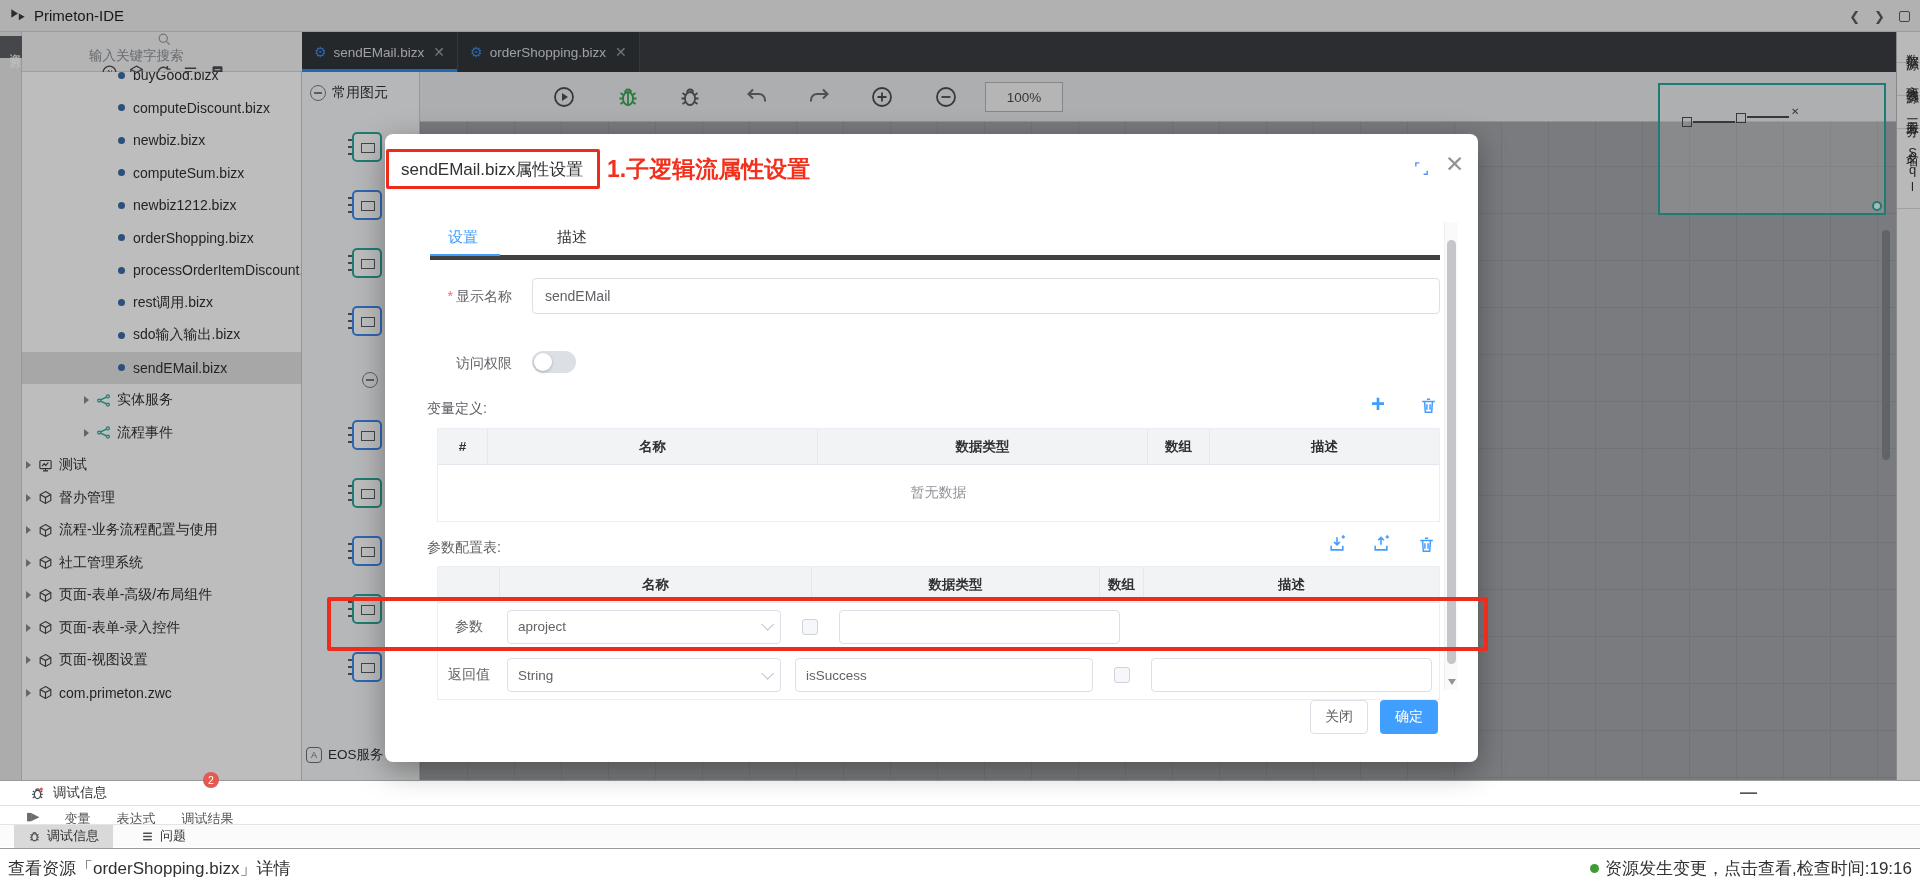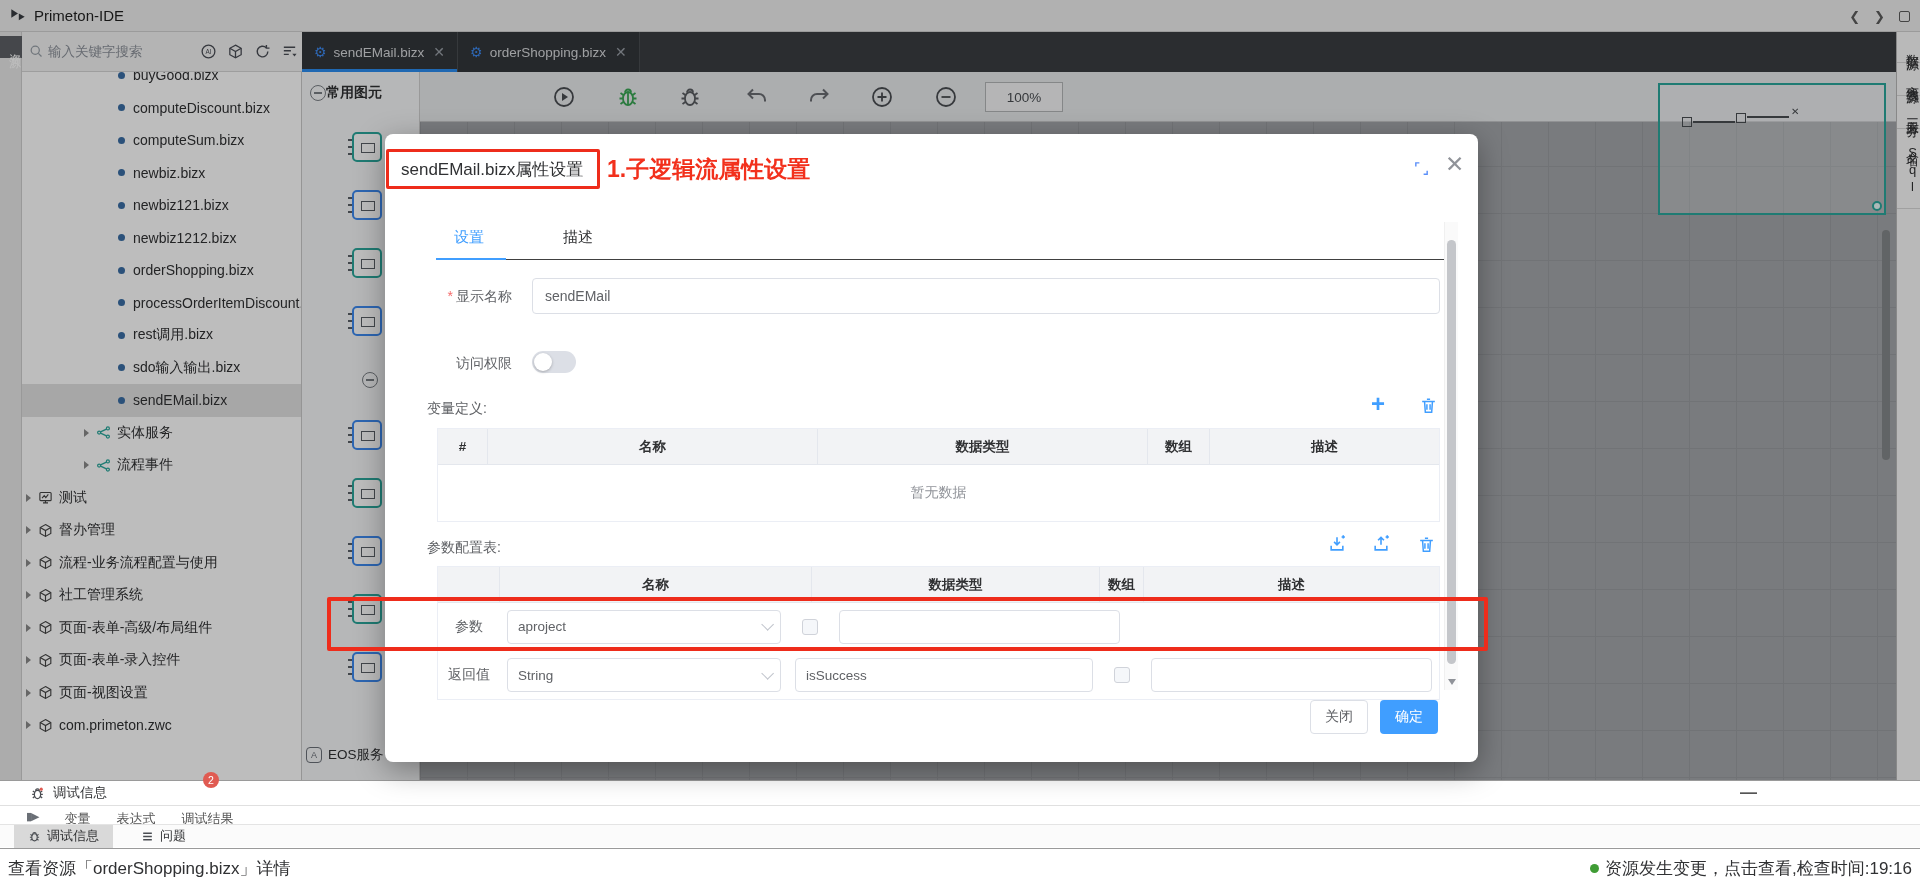--- a/index.html
+++ b/index.html
@@ -11,21 +11,21 @@
   .titlebar .logo{margin-left:8px;display:flex;align-items:center;}
   .titlebar .t-title{margin-left:6px;font-size:15px;color:#1f1f1f;}
   .win-ctrl{position:absolute;top:0;right:10px;height:32px;display:flex;align-items:center;gap:14px;color:#5c5c5c;font-size:13px;}
   .win-ctrl .sq{width:11px;height:11px;border:1.5px solid #5c5c5c;border-radius:2px;}
 
   
   .leftrail{position:absolute;left:0;top:32px;width:22px;height:848px;background:#e8e8e8;border-right:1px solid #cfcfcf;}
   .rail-tab{position:absolute;left:0;top:4px;width:22px;padding:8px 0;background:#5d6166;color:#fff;font-size:12px;line-height:15px;text-align:center;writing-mode:vertical-rl;text-orientation:upright;letter-spacing:3px;}
 
   
-  .searchbar{position:absolute;left:22px;top:32px;width:280px;height:40px;background:#f3f3f3;border-bottom:1px solid #d5d5d5;display:flex;align-items:center;}
+  .searchbar{position:absolute;left:22px;top:32px;width:280px;height:40px;background:#f3f3f3;border-bottom:1px solid #d5d5d5;display:flex;align-items:center;flex-direction:column;}
   .searchbar input{border:none;outline:none;background:transparent;font-size:13.5px;color:#444;width:150px;}
   .searchbar input::placeholder{color:#8b9099;}
   .sb-ic{display:inline-flex;margin:0 2px;}
   .sb-icons{display:flex;align-items:center;gap:6px;margin-left:2px;}
 
   
   .tabstrip{position:absolute;left:302px;top:32px;width:1594px;height:40px;background:#3a3d42;display:flex;}
   .etab{position:relative;height:40px;display:flex;align-items:center;padding:0 12px;background:#33363a;border-right:1px solid #4a4d52;color:#d7d9dc;font-size:13.5px;gap:7px;}
   .etab .gear{color:#3d8af0;font-size:14px;}
   .etab .x{color:#9aa0a8;font-size:14px;margin-left:2px;cursor:pointer;}
@@ -42,21 +42,21 @@
   .tri{width:0;height:0;border-left:5px solid #8a8a8a;border-top:4px solid transparent;border-bottom:4px solid transparent;margin-right:7px;flex:0 0 auto;}
   .i-dot{width:7px;height:7px;border-radius:50%;background:#3a6ea5;margin-right:8px;flex:0 0 auto;}
   .i-tree,.i-chart,.i-box{display:none;margin-right:6px;flex:0 0 auto;line-height:0;}
   .ic-dot .i-dot{display:inline-block;}
   .ic-tree .i-tree{display:inline-block;}
   .ic-chart .i-chart{display:inline-block;}
   .ic-box .i-box{display:inline-block;}
 
   
   .palette{position:absolute;left:302px;top:72px;width:118px;height:708px;background:#f6f7f8;border-right:1px solid #cfcfcf;}
-  .pal-head{position:absolute;left:8px;top:12px;display:flex;align-items:center;font-size:14px;font-weight:bold;color:#303133;}
+  .pal-head{position:absolute;left:8px;top:12px;display:flex;align-items:center;gap:6px;font-size:14px;font-weight:normal;color:#303133;}
   .circ-minus{width:16px;height:16px;border-radius:50%;border:1.5px solid #7a7f85;position:relative;flex:0 0 auto;}
   .circ-minus::after{content:"";position:absolute;left:3px;right:3px;top:50%;height:1.5px;margin-top:-1px;background:#7a7f85;}
   .chip{position:absolute;left:50px;width:30px;height:30px;border-radius:5px;border:2px solid #2aa79b;background:#fff;}
   .chip.blue{border-color:#3d8af0;}
   .chip::after{content:"";position:absolute;left:7px;top:9px;width:12px;height:8px;border:1.5px solid #5a5f66;}
   .chip::before{content:"";position:absolute;left:-6px;top:5px;width:4px;height:16px;background:repeating-linear-gradient(#5a5f66 0 2px,transparent 2px 7px);}
   .pal-minus2{position:absolute;left:60px;top:300px;}
   .eos-row{position:absolute;left:4px;top:674px;display:flex;align-items:center;gap:6px;font-size:13.5px;color:#303133;}
   .eos-ic{width:16px;height:16px;border:1.5px solid #6b7078;border-radius:4px;font-size:9px;color:#6b7078;display:flex;align-items:center;justify-content:center;}
 
@@ -94,21 +94,21 @@
   .statusbar{position:absolute;left:0;top:848px;width:1920px;height:32px;background:#fff;border-top:1px solid #9a9a9a;z-index:45;font-size:17px;color:#303133;}
   .st-left{position:absolute;left:8px;top:8px;}
   .st-right{position:absolute;right:8px;top:8px;display:flex;align-items:center;gap:6px;}
   .gdot{width:9px;height:9px;border-radius:50%;background:#3f9c35;}
 
   
   .modal{position:absolute;left:385px;top:134px;width:1093px;height:628px;background:#fff;border-radius:8px;box-shadow:0 8px 30px rgba(0,0,0,.35);z-index:60;}
   .m-title{position:absolute;left:16px;top:24px;font-size:17px;color:#303133;}
   .m-expand{position:absolute;left:1028px;top:26px;line-height:0;cursor:pointer;}
   .m-close{position:absolute;left:1060px;top:17px;font-size:23px;color:#909399;cursor:pointer;}
-  .m-tabs{position:absolute;left:51px;top:88px;width:1010px;height:38px;border-bottom:1px solid #404040;}
+  .m-tabs{position:absolute;left:45px;top:88px;width:1010px;height:38px;border-bottom:5px solid #404040;}
   .m-tab{position:absolute;top:6px;font-size:15px;color:#303133;cursor:pointer;}
   .m-tab.active{color:#409eff;}
   .m-tab1{left:18px;}
   .m-tab2{left:127px;}
   .m-underline{position:absolute;left:0;bottom:-1px;width:70px;height:2.5px;background:#409eff;}
   .m-label{position:absolute;left:35px;width:92px;text-align:right;font-size:14px;color:#606266;}
   .req{color:#f56c6c;margin-right:3px;}
   .m-input{position:absolute;left:147px;width:908px;height:36px;border:1px solid #dcdfe6;border-radius:4px;font-size:14px;color:#606266;padding:0 12px;outline:none;background:#fff;}
   .toggle{position:absolute;left:147px;top:217px;width:44px;height:22px;border-radius:11px;background:#dcdfe6;cursor:pointer;}
   .toggle::after{content:"";position:absolute;left:2px;top:2px;width:18px;height:18px;border-radius:50%;background:#fff;box-shadow:0 1px 3px rgba(0,0,0,.25);}
@@ -247,33 +247,27 @@
         <div class="tree-row lvl3 ic-dot">
 
           <span class="i-dot"></span>
 
           <span class="lbl">computeDiscount.bizx</span>
         </div>
         <div class="tree-row lvl3 ic-dot">
 
           <span class="i-dot"></span>
 
+          <span class="lbl">newbiz.bizx</span>
+        </div>
+        <div class="tree-row lvl3 ic-dot">
+
+          <span class="i-dot"></span>
+
           <span class="lbl">computeSum.bizx</span>
-        </div>
-        <div class="tree-row lvl3 ic-dot">
-
-          <span class="i-dot"></span>
-
-          <span class="lbl">newbiz.bizx</span>
-        </div>
-        <div class="tree-row lvl3 ic-dot">
-
-          <span class="i-dot"></span>
-
-          <span class="lbl">newbiz121.bizx</span>
         </div>
         <div class="tree-row lvl3 ic-dot">
 
           <span class="i-dot"></span>
 
           <span class="lbl">newbiz1212.bizx</span>
         </div>
         <div class="tree-row lvl3 ic-dot">
 
           <span class="i-dot"></span>

